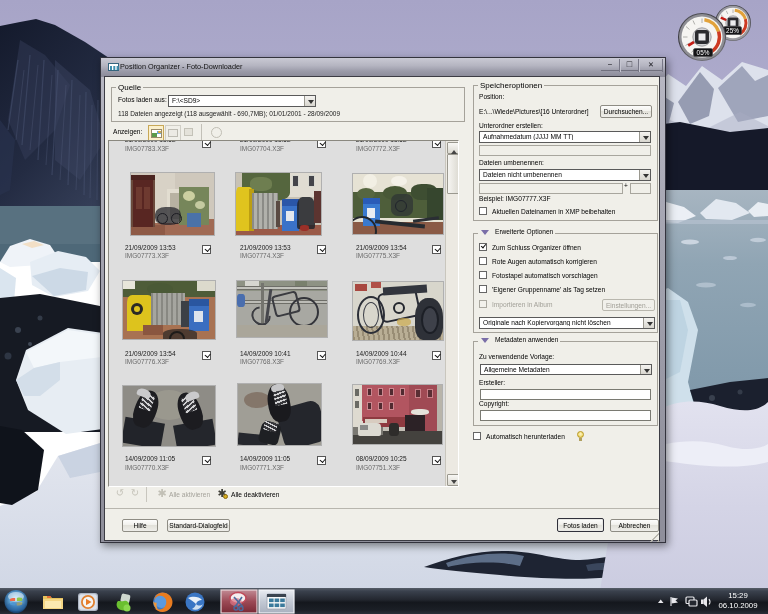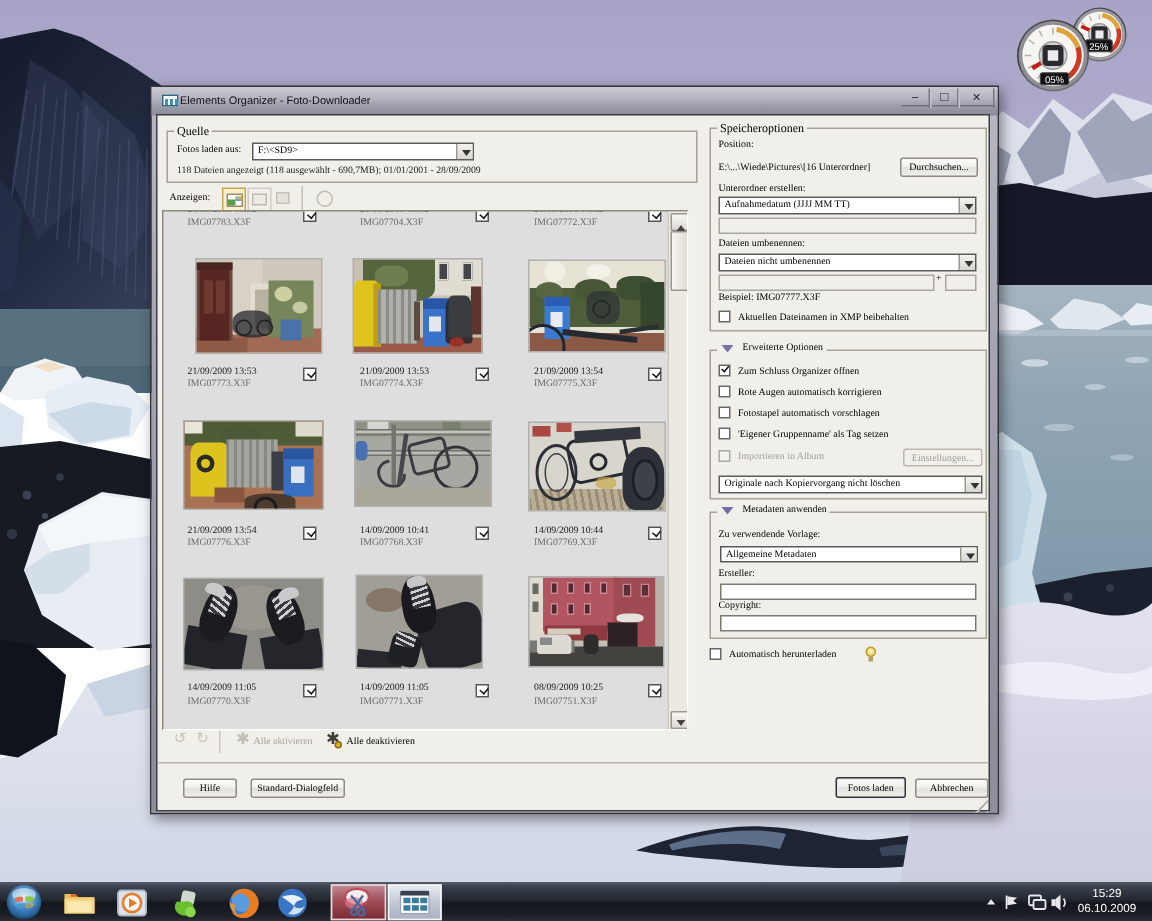--- a/index.html
+++ b/index.html
@@ -11,21 +11,21 @@
 #win{position:absolute;left:100px;top:57px;width:566px;height:486px;
  background:linear-gradient(180deg,#b9b9c4 0%,#a8a8b4 30%,#8f8f9b 90%);
  border:1px solid #33333d;border-radius:0;box-shadow:2px 3px 8px rgba(0,0,0,.45);}
 #titlebar{position:absolute;left:0;top:0;width:100%;height:19px;
  background:linear-gradient(180deg,#c9c9d4 0%,#b5b5c1 40%,#9a9aa8 70%,#8a8a98 100%);}
 #title{position:absolute;left:19px;top:4px;font-size:7.3px;color:#111;white-space:nowrap;}
 #ticon{position:absolute;left:7px;top:5px;width:11px;height:8px;background:#fff;border:1px solid #35657e;}
 #ticon i{position:absolute;left:0.5px;top:1.5px;width:2.4px;height:4px;background:#3f8fae;display:block;box-shadow:3.3px 0 0 #3f8fae,6.6px 0 0 #3f8fae;}
 .capbtns{position:absolute;right:2px;top:0px;height:12px;display:flex;}
 .cb{width:19px;height:13px;border-right:1px solid #777786;border-left:1px solid #c5c5d0;color:#26262c;font-size:9px;text-align:center;line-height:12px;font-family:"Liberation Mono",monospace;}
-#client{position:absolute;left:3px;top:18px;width:556px;height:465px;background:#f0efe9;border:1px solid #3c3c44;font-family:Liberation Serif, serif;}
+#client{position:absolute;left:3px;top:18px;width:556px;height:465px;background:#f0efe9;border:1px solid #3c3c44;}
 
 .grp{position:absolute;border:1px solid #a5a29a;}
 .grplbl{position:absolute;top:-5px;left:4px;background:#f0efe9;padding:0 2px;font-size:8px;color:#000;white-space:nowrap;}
 .lbl{position:absolute;font-size:6.6px;color:#000;white-space:nowrap;}
 .lbl7{position:absolute;font-size:6.5px;color:#222;white-space:nowrap;}
 .combo{position:absolute;background:#fff;border:1px solid #5a5a5a;font-size:6.6px;color:#000;}
 .combo .tx{position:absolute;left:3px;top:1px;white-space:nowrap;overflow:hidden;}
 .combo .ar{position:absolute;right:0;top:0;bottom:0;width:11px;background:linear-gradient(180deg,#f4f3f0,#d8d6cf);border-left:1px solid #9a988f;}
 .combo .ar:after{content:"";position:absolute;left:2.5px;top:4px;border:3px solid transparent;border-top:4px solid #333;}
 .edit{position:absolute;background:#fff;border:1px solid #7a7a72;}
@@ -219,21 +219,21 @@
  <rect x="19.5" y="48.5" width="19" height="8" rx="1.6" fill="#141416" stroke="#4a4a4e" stroke-width="0.7"></rect>
  <text x="29" y="55" font-size="6.4" fill="#fff" text-anchor="middle" font-family="Liberation Sans">05%</text>
 </svg>
 
 
 <div id="win">
  <div id="titlebar"></div>
  <div id="ticon">
         <i></i>
       </div>
- <div id="title">Elements Organizer - Foto-Downloader</div>
+ <div id="title">Position Organizer - Foto-Downloader</div>
  <div class="capbtns" style="right:2px;top:1px;border-bottom:1px solid #70707e;">
   <div class="cb" style="border-left:none;">–</div>
   <div class="cb">□</div>
   <div class="cb" style="width:24px;">✕</div>
  </div>
  <div id="client">
 
   <div class="grp" style="left:6px;top:10px;width:354px;height:35px;">
           <div class="grplbl">Quelle</div>
         </div>

